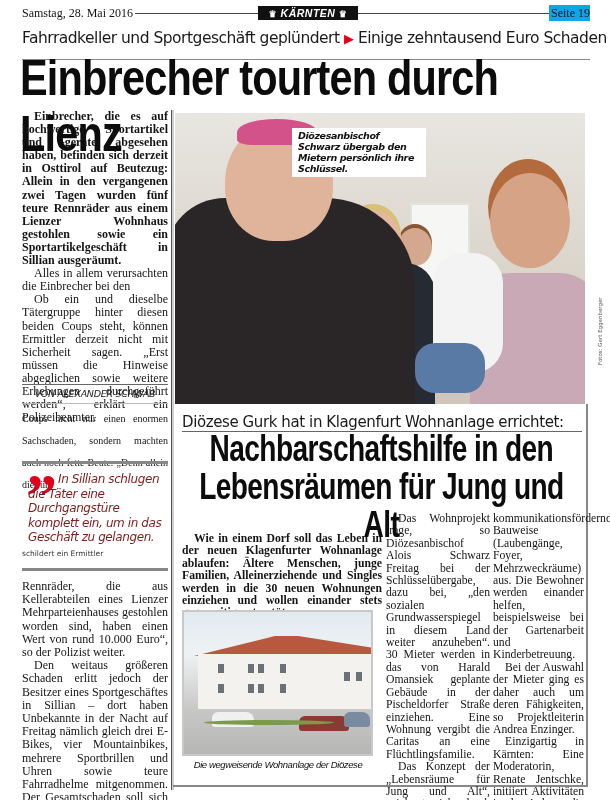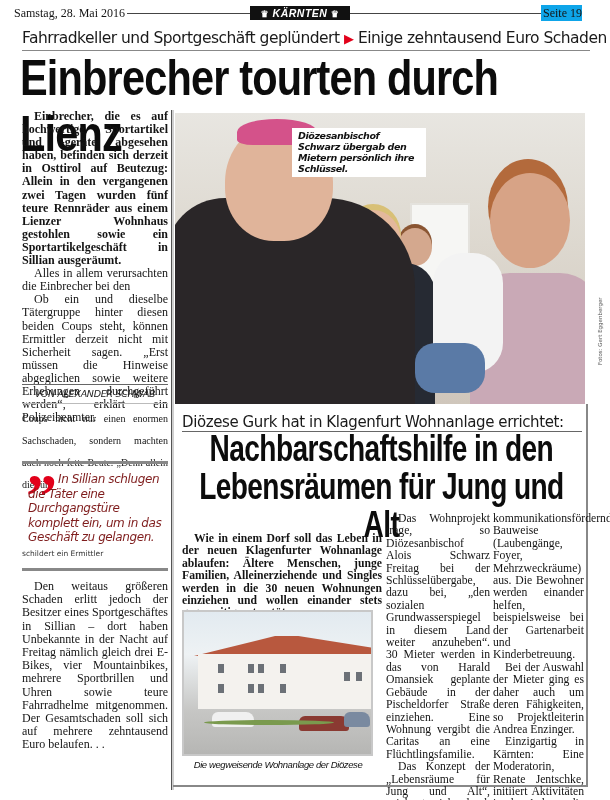--- a/index.html
+++ b/index.html
@@ -1,31 +1,31 @@
 <!DOCTYPE html>
 <html><head>
 <meta charset="utf-8">
 <style>
   * { box-sizing: border-box; margin: 0; padding: 0; }
   html, body { width: 610px; height: 800px; background: #ffffff; overflow: hidden; }
   body { position: relative; font-family: "Liberation Serif", serif; color: #141414; }
 
   
-  .topbar { position: absolute; left: 14px; top: 5px; width: 568px; height: 16px; text-decoration: underline; }
+  .topbar { position: absolute; left: 22px; top: 5px; width: 568px; height: 16px; text-decoration: underline; }
   .topbar .date { position: absolute; left: 0; top: 0; font-size: 12px; line-height: 16px; background:#fff; padding-right:2px; }
   .topbar .page { position: absolute; right: 0; top: 0; font-size: 12px; line-height: 16px; background:#0ea5e9; padding-left:2px; }
   .topbar .rule { position: absolute; left: 0; right: 0; top: 8px; border-top: 1px solid #444; }
   .topbar .region { position: absolute; left: 236px; top: 1px; width: 100px; height: 14px; background: #111; color: #fff;
      font-family: "Liberation Sans", sans-serif; font-weight: bold; font-style: italic; font-size: 10.5px; line-height: 14px;
      text-align: center; letter-spacing: 0.5px; }
   .region .crown { font-style: normal; font-size: 9px; }
 
   
   .kicker { position: absolute; left: 22px; top: 28px; width: 568px; font-family: "DejaVu Sans", sans-serif; font-size: 15.5px;
-     letter-spacing: -0.5px; line-height: 20px; border-bottom: 1px solid #888; padding-bottom: 1px; white-space: nowrap; color:#1a1a1a; }
+     letter-spacing: -0.5px; line-height: 20px; border-bottom: 1px solid #888; padding-bottom: 10px; white-space: nowrap; color:#1a1a1a; }
   .kicker .arrow { color: #e2001a; font-size: 13px; }
   .headline { position: absolute; left: 20px; top: 50px; width: 572px; font-family: "Liberation Sans", sans-serif; font-weight: bold;
      font-size: 50px; line-height: 56px; letter-spacing: -1px; text-align: center; transform: scaleX(0.83); transform-origin: left top;
      width: 690px; text-align: left; color:#0c0c0c; }
 
   
   .col-left { position: absolute; left: 22px; top: 110px; width: 146px; font-size: 12px; line-height: 13.1px; text-align: justify; hyphens: manual; }
   .col-left p { text-indent: 12px; }
   .col-left .lead { font-weight: bold; }
   .byline { position: absolute; left: 22px; top: 384px; width: 146px; border-top: 1px solid #666; border-bottom: 1px solid #bbb;
@@ -123,20 +123,21 @@
 
 <div class="quotebox">
   <span class="qmark">”</span>
   <div class="qtext">
     <span class="indent"></span><span>In Sillian schlugen die Täter eine Durchgangstüre komplett ein, um in das Geschäft zu gelangen.</span>
   </div>
   <div class="qsrc">schildert ein Ermittler</div>
 </div>
 
 <div class="col-left3">
+  <p>Rennräder, die aus Kellerabteilen eines Lienzer Mehrparteienhauses gestohlen worden sind, haben einen Wert von rund 10.000 Euro“, so der Polizist weiter.</p>
   <p class="ind">Den weitaus größeren Schaden erlitt jedoch der Besitzer eines Sportgeschäftes in Sillian – dort haben Unbekannte in der Nacht auf Freitag nämlich gleich drei E-Bikes, vier Mountainbikes, mehrere Sportbrillen und Uhren sowie teure Fahrradhelme mitgenommen. Der Gesamtschaden soll sich auf mehrere zehntausend Euro belaufen. . .</p>
 </div>
 
 <div class="vdiv2"></div>
 <div class="vdiv"></div>
 
 <div class="photo">
   <div class="window"></div>
   <div class="woman1"></div>
   <div class="woman1-head"></div>

